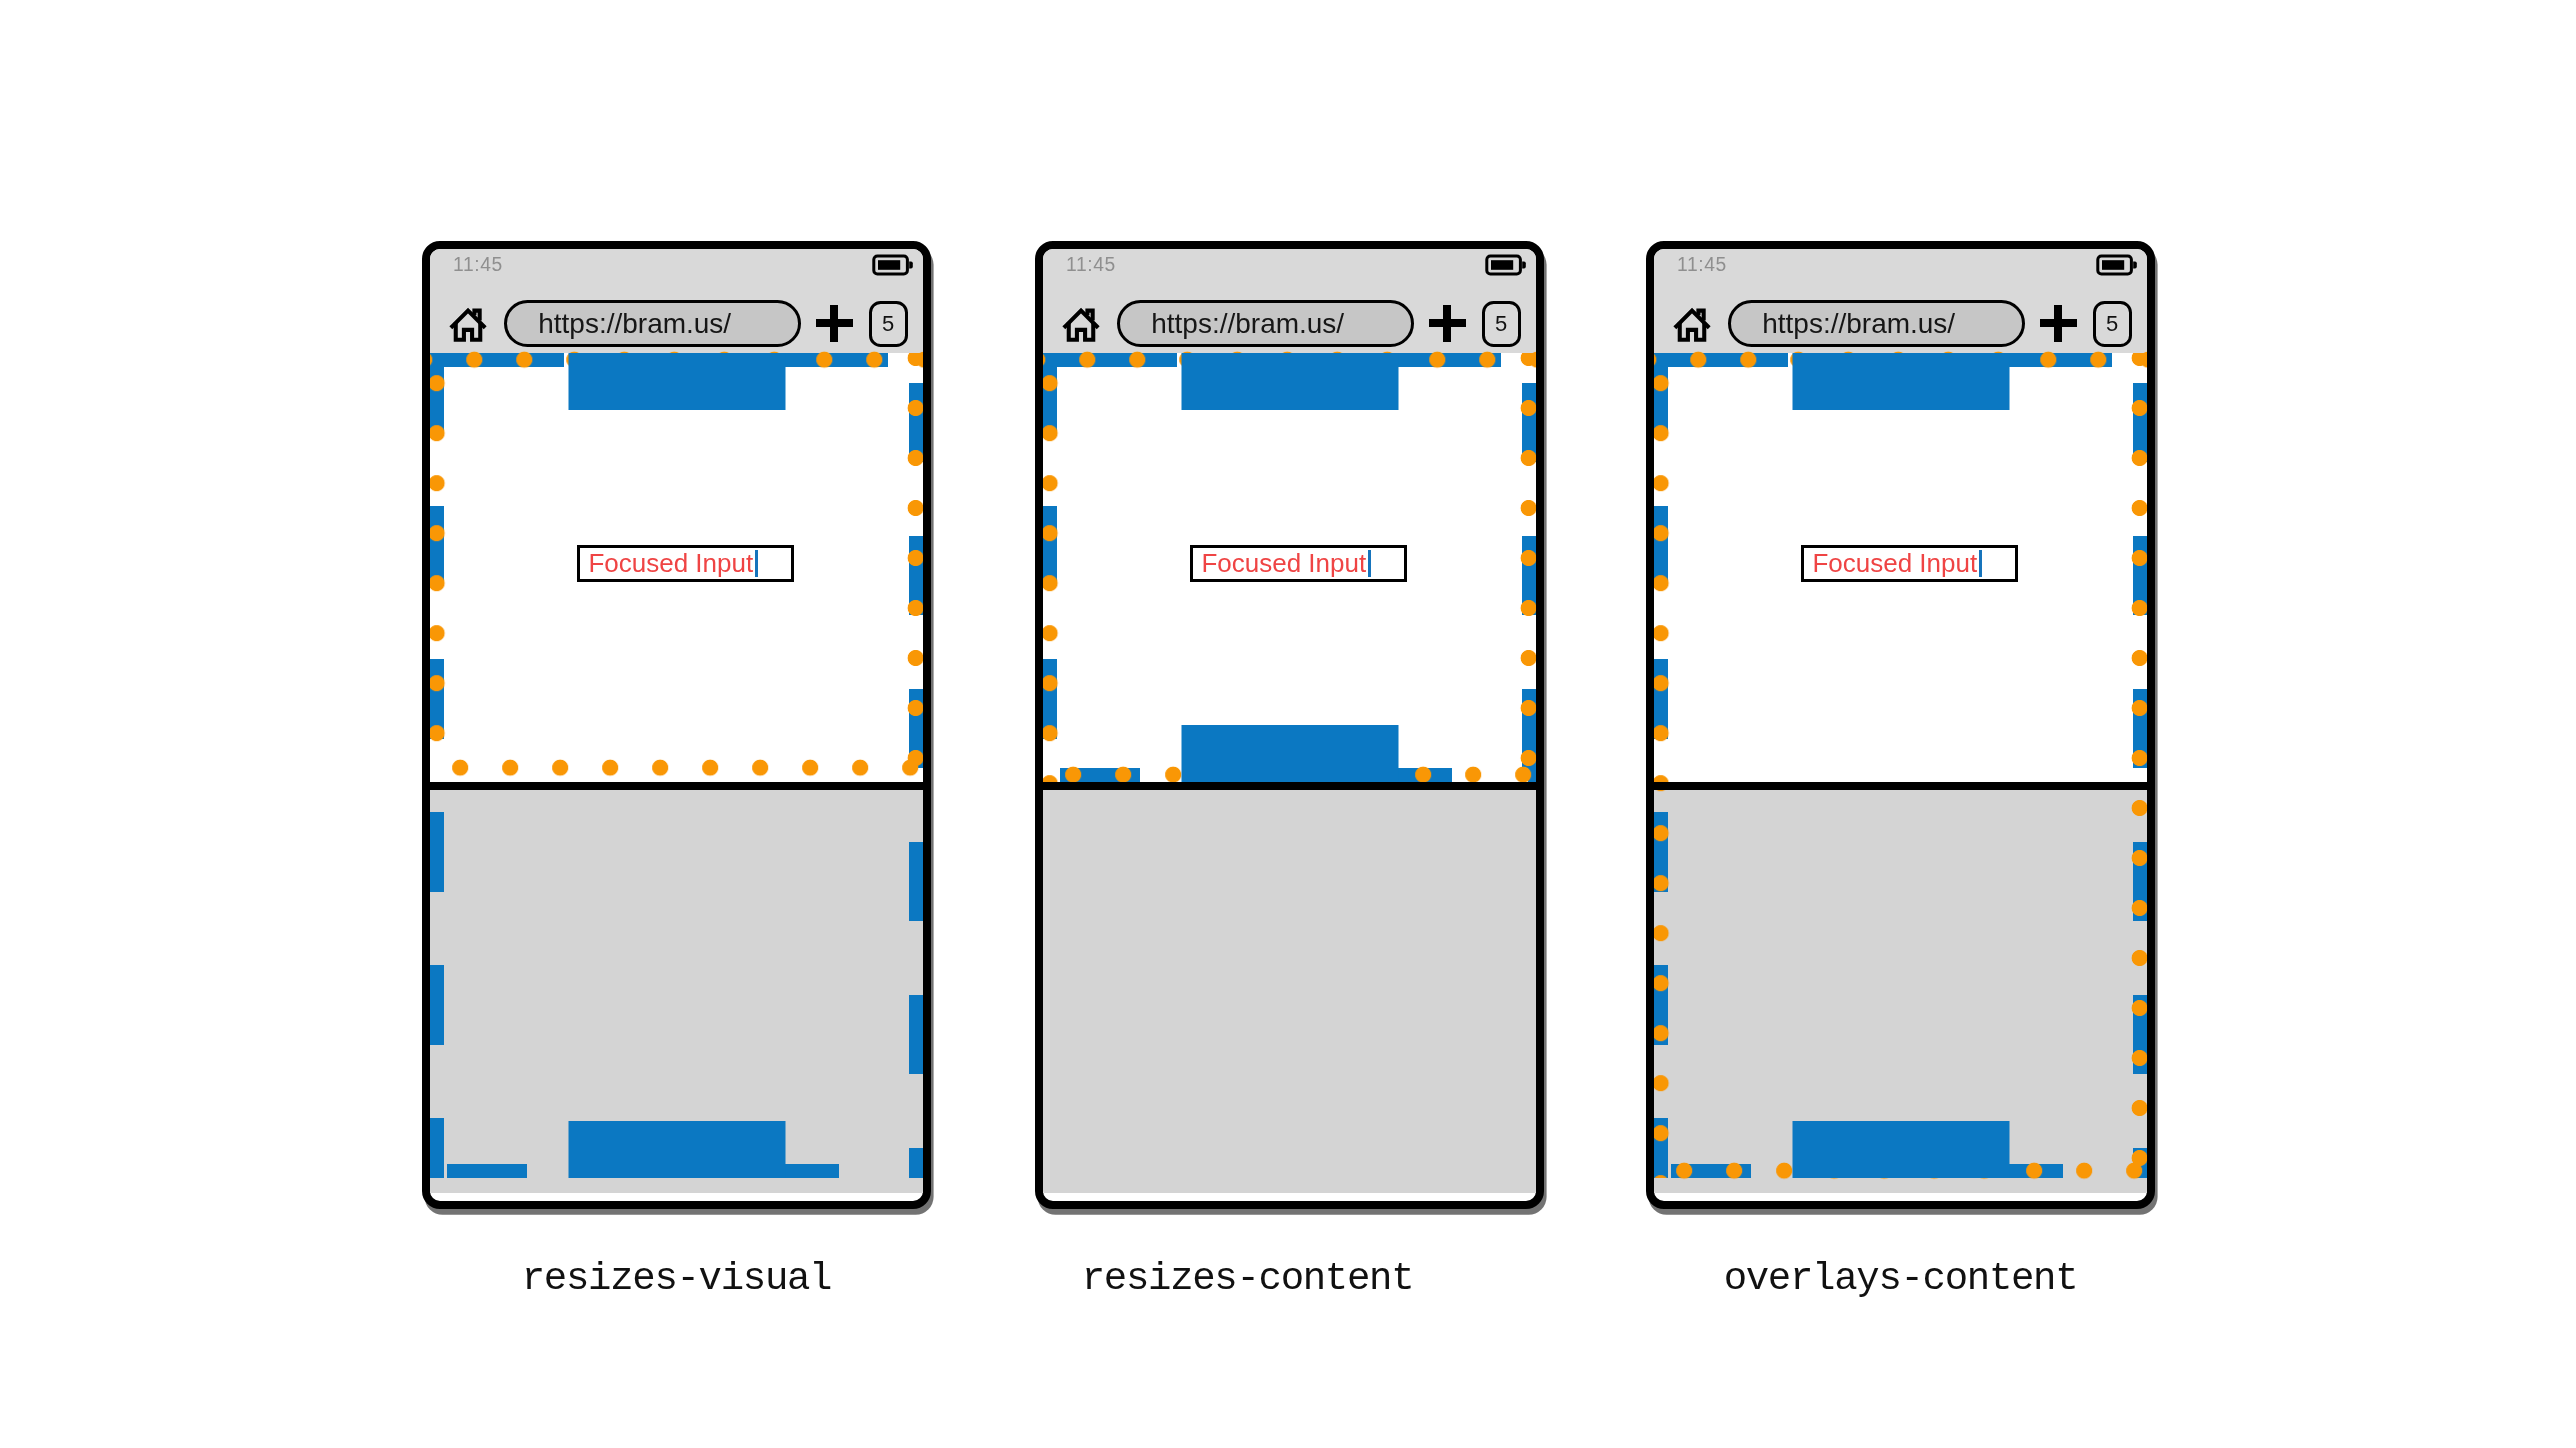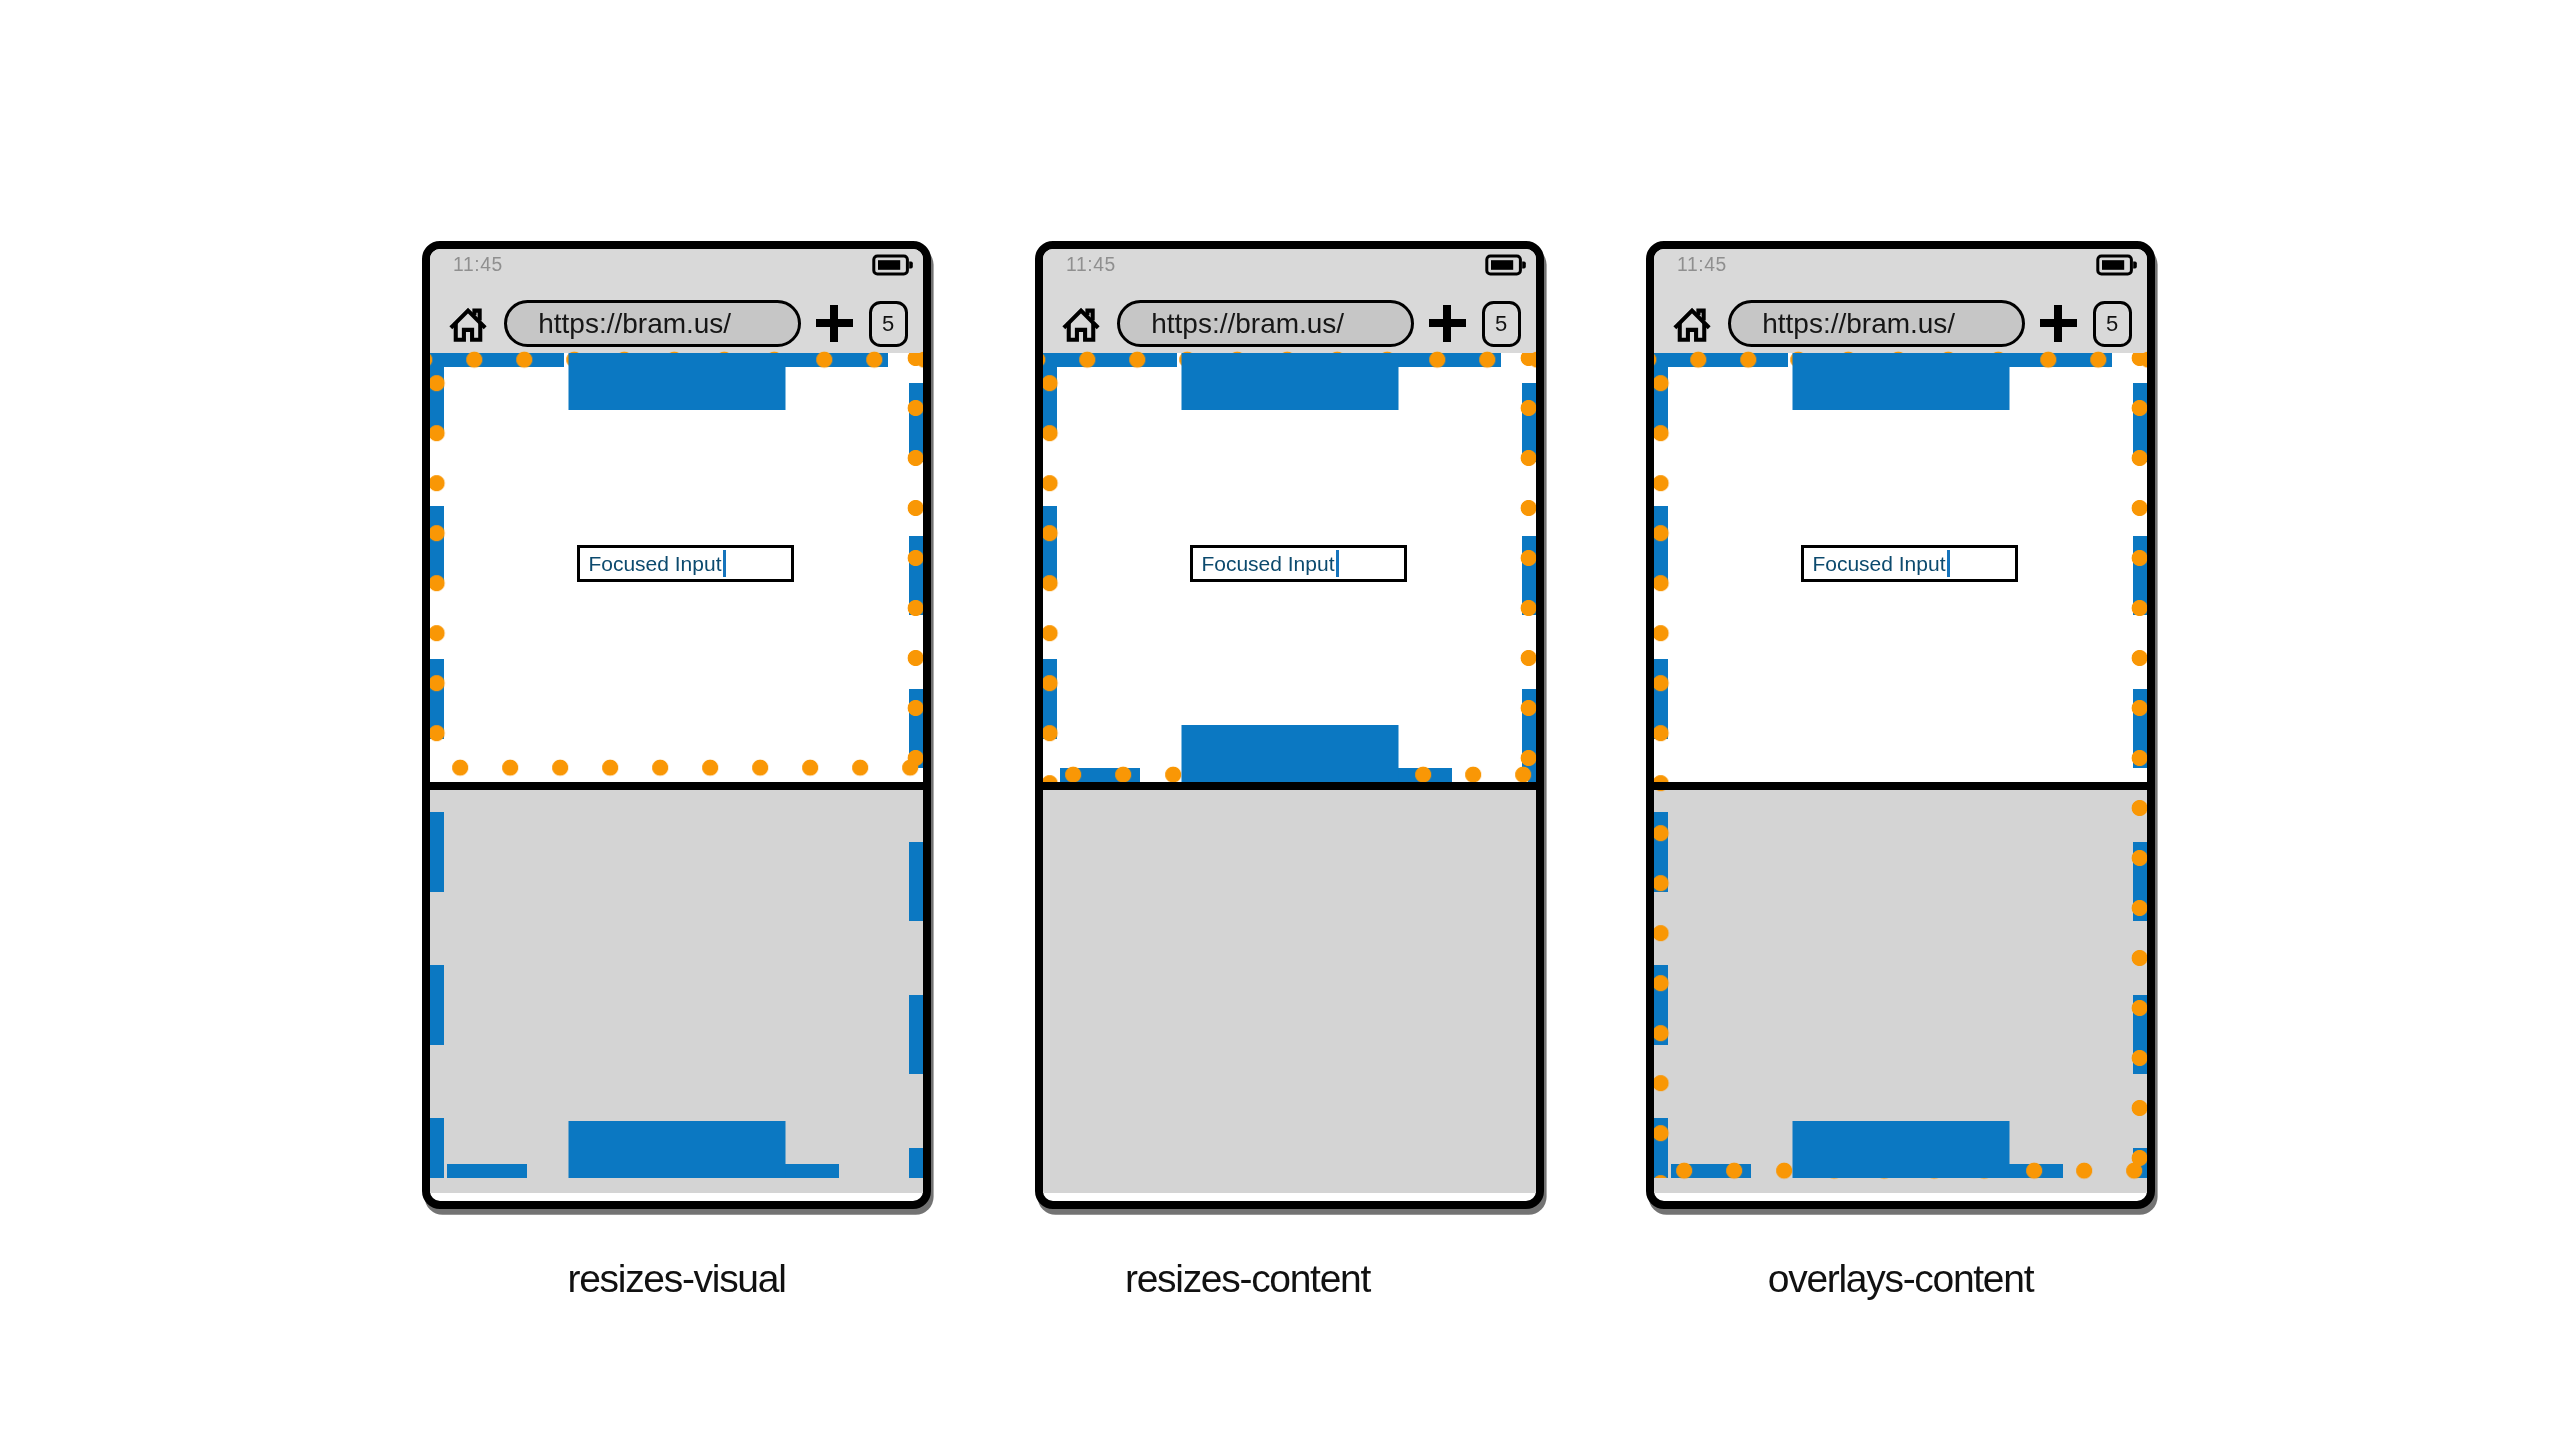--- a/index.html
+++ b/index.html
@@ -66,25 +66,25 @@
   .vv .er{right:-2.6px;background-position:0 30px}
 
   .bar{position:absolute;left:50%;transform:translateX(-50%);width:217px;height:57px;
        background:var(--blue);z-index:4}
   .header{top:0}
   .p1 .footer,.p3 .footer{top:768px}
   .p2 .footer{top:372px}
 
   .input{position:absolute;left:147px;top:192px;width:203px;height:31px;background:#fff;
          border:3.2px solid #000;z-index:5;display:flex;align-items:center;padding-left:8.4px}
-  .inputtext{font-size:21px;color:#0c4a6e;white-space:nowrap}
+  .inputtext{font-size:26px;color:#ef4444;white-space:nowrap}
   .caret{width:2.6px;height:27px;background:var(--caret);margin-left:1.9px}
 
   .modelabel{position:absolute;top:1257px;width:509px;text-align:center;
-             font-family:Liberation Sans, sans-serif;font-size:39px;color:#111;letter-spacing:-1.3px}
+             font-family:Liberation Mono, monospace;font-size:39px;color:#111;letter-spacing:-1.3px}
   .lbl1{left:422px}.lbl2{left:993px}.lbl3{left:1646px}
 </style>
 </head>
 <body>
 
 <div class="phone p1">
   <div class="chrome">
     <div class="statusbar">
       <span class="time">11:45</span>
       <svg class="battery" viewBox="0 0 70 36">

